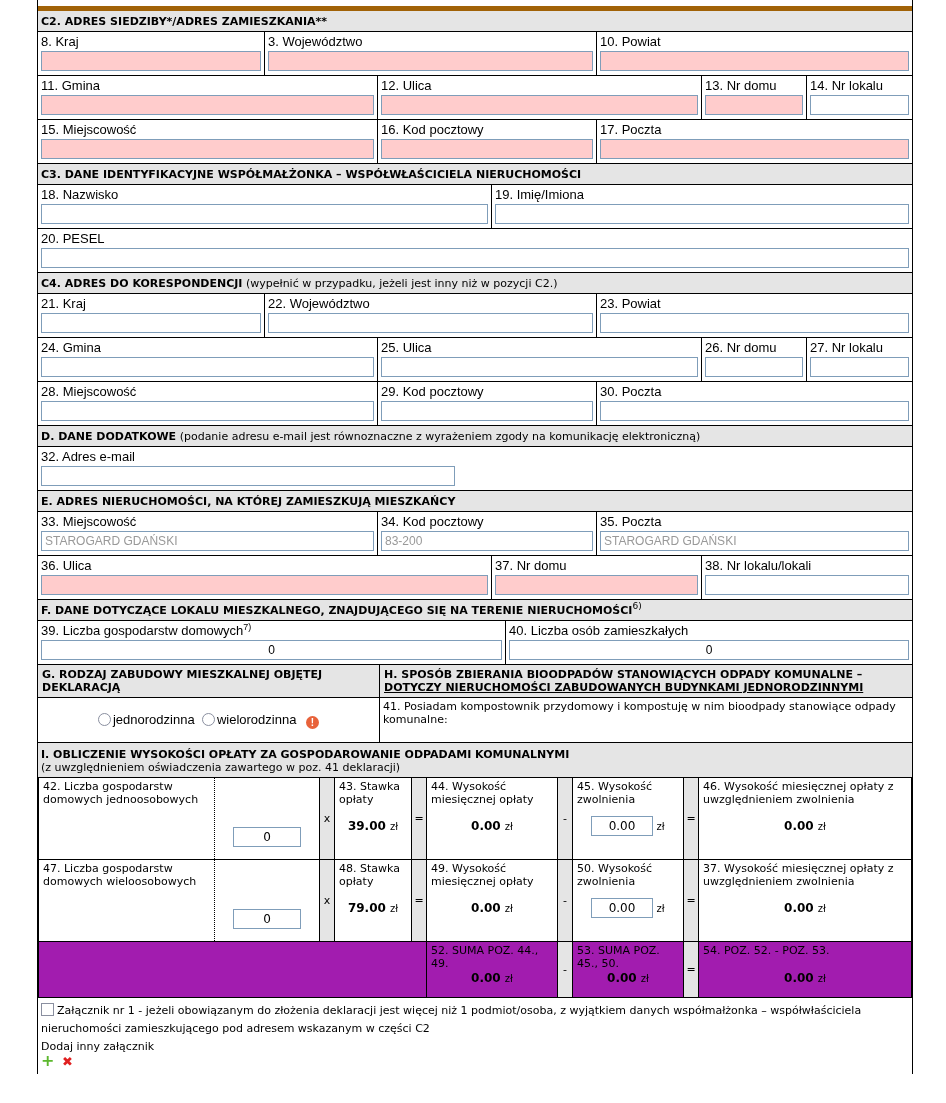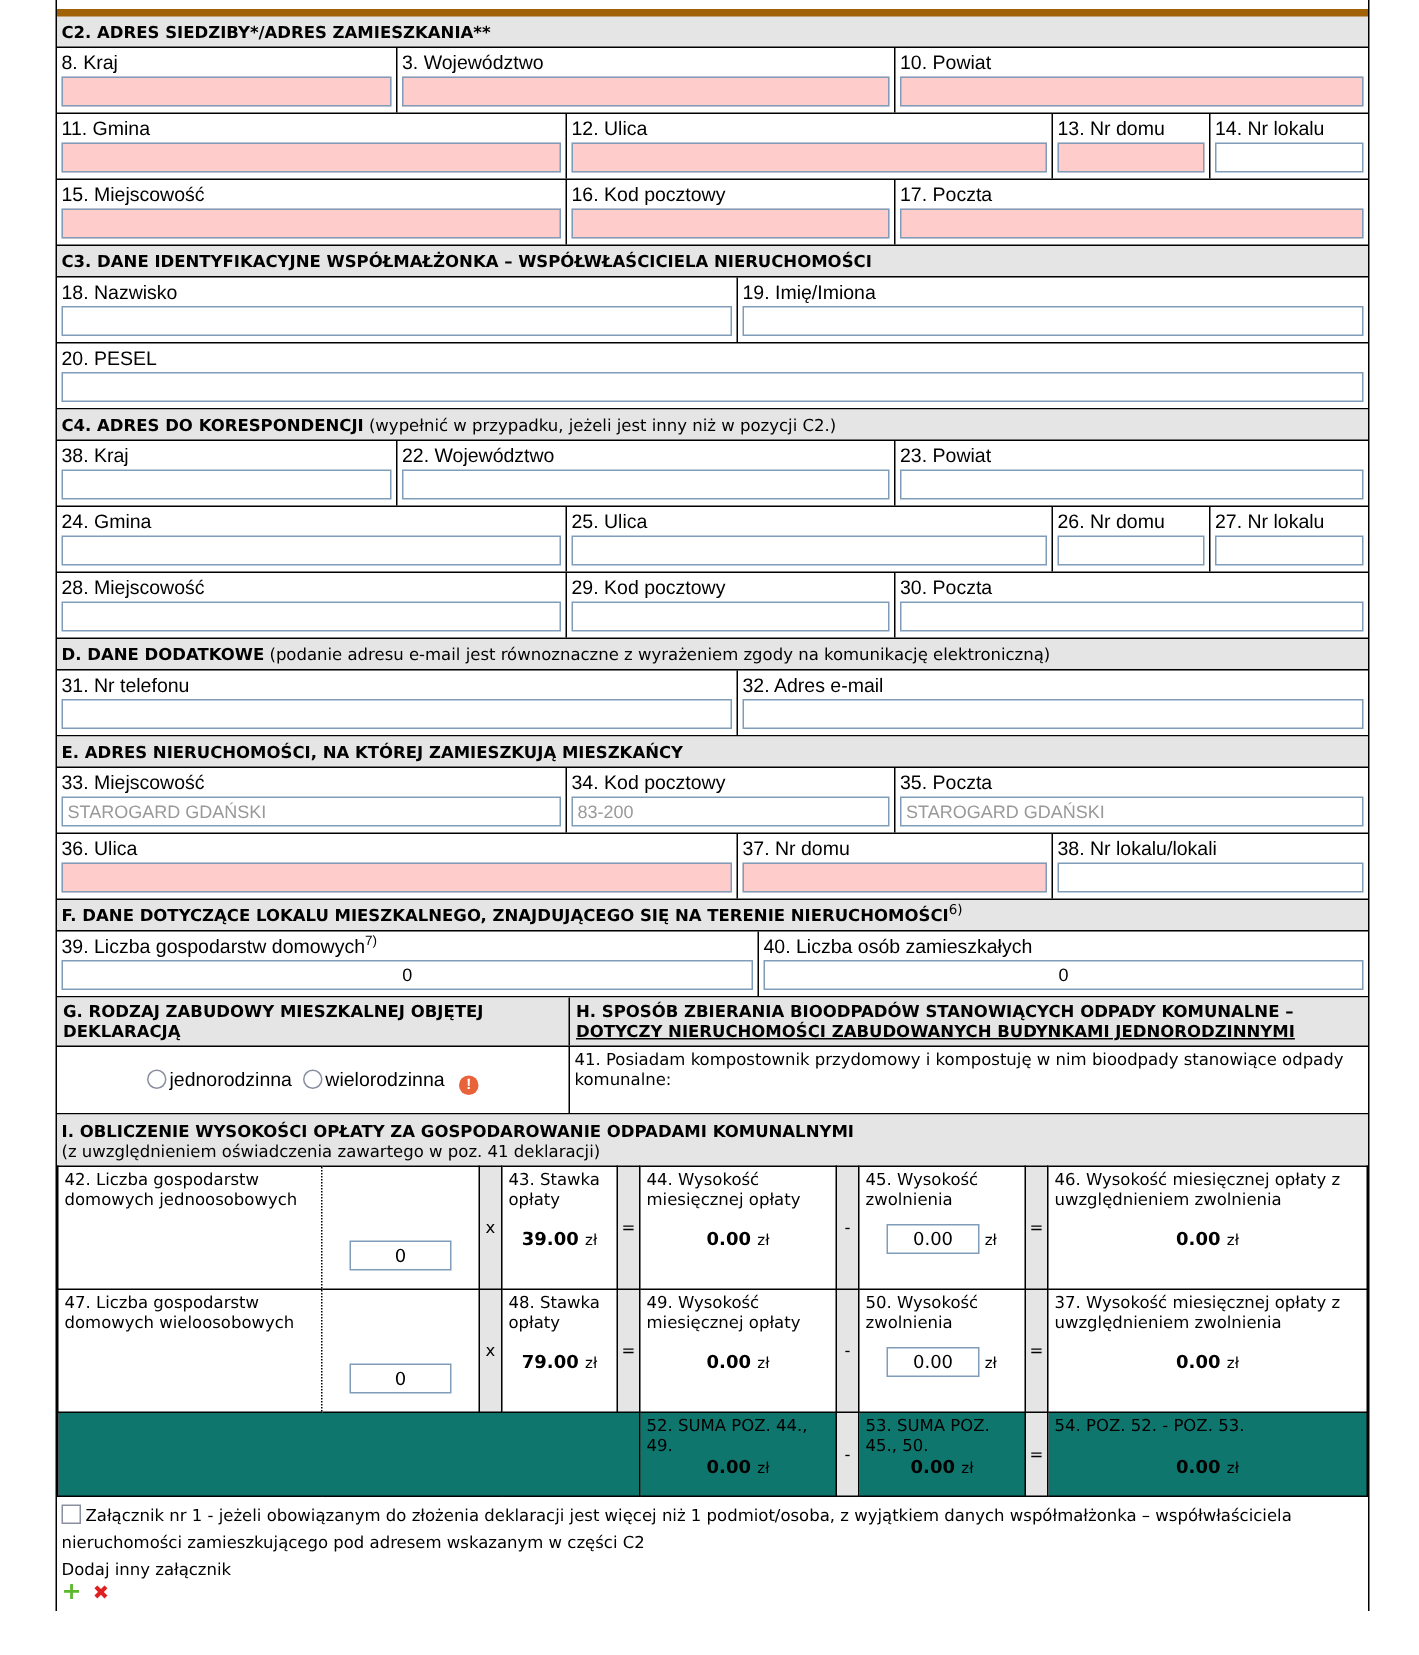--- a/index.html
+++ b/index.html
@@ -97,21 +97,21 @@
   <div class="row">
     <div class="cell" style="width:874px">
         <div class="lbl">20. PESEL</div>
         <input class="inp" style="">
       </div>
   </div>
 
   <div class="sec" style="border-top:none;"><b>C4. ADRES DO KORESPONDENCJI</b> <span>(wypełnić w przypadku, jeżeli jest inny niż w pozycji C2.)</span></div>
   <div class="row">
     <div class="cell" style="width:227px">
-        <div class="lbl">38. Kraj</div>
+        <div class="lbl">21. Kraj</div>
         <input class="inp" style="">
       </div>
     <div class="cell" style="width:332px">
         <div class="lbl">22. Województwo</div>
         <input class="inp" style="">
       </div>
     <div class="cell" style="width:315px">
         <div class="lbl">23. Powiat</div>
         <input class="inp" style="">
       </div>
@@ -144,24 +144,20 @@
         <input class="inp" style="">
       </div>
     <div class="cell" style="width:315px">
         <div class="lbl">30. Poczta</div>
         <input class="inp" style="">
       </div>
   </div>
 
   <div class="sec" style="border-top:none;"><b>D. DANE DODATKOWE</b> <span>(podanie adresu e-mail jest równoznaczne z wyrażeniem zgody na komunikację elektroniczną)</span></div>
   <div class="row">
-    <div class="cell" style="width:454px">
-        <div class="lbl">31. Nr telefonu</div>
-        <input class="inp" style="">
-      </div>
     <div class="cell" style="width:420px">
         <div class="lbl">32. Adres e-mail</div>
         <input class="inp" style="">
       </div>
   </div>
 
   <div class="sec" style="border-top:none;"><b>E. ADRES NIERUCHOMOŚCI, NA KTÓREJ ZAMIESZKUJĄ MIESZKAŃCY</b></div>
   <div class="row">
     <div class="cell" style="width:340px">
         <div class="lbl">33. Miejscowość</div>
@@ -260,21 +256,21 @@
       <td>
             <div style="height:36px">50. Wysokość zwolnienia</div>
             <div style="padding-left:14px"><span class="cinp" style="width:62px">0.00</span> <span class="zl">zł</span></div>
           </td>
       <td class="op">=</td>
       <td>
             <div style="height:40px">37. Wysokość miesięcznej opłaty z uwzględnieniem zwolnienia</div>
             <div class="val"><span>0.00</span> <span class="zl">zł</span></div>
           </td>
     </tr>
-    <tr style="height:56px; background:#0f766e;">
+    <tr style="height:56px; background:#a21caf;">
       <td colspan="5"></td>
       <td>
             <div style="height:28px">52. SUMA POZ. 44., 49.</div>
             <div class="val"><span>0.00</span> <span class="zl">zł</span></div>
           </td>
       <td class="op">-</td>
       <td>
             <div style="height:28px">53. SUMA POZ. 45., 50.</div>
             <div class="val"><span>0.00</span> <span class="zl">zł</span></div>
           </td>

